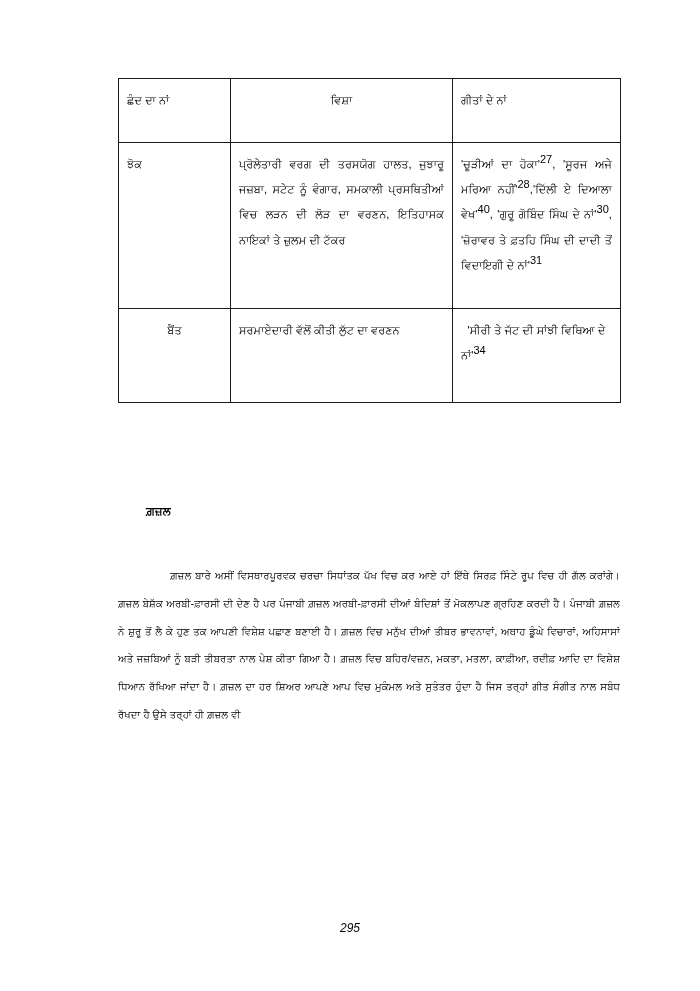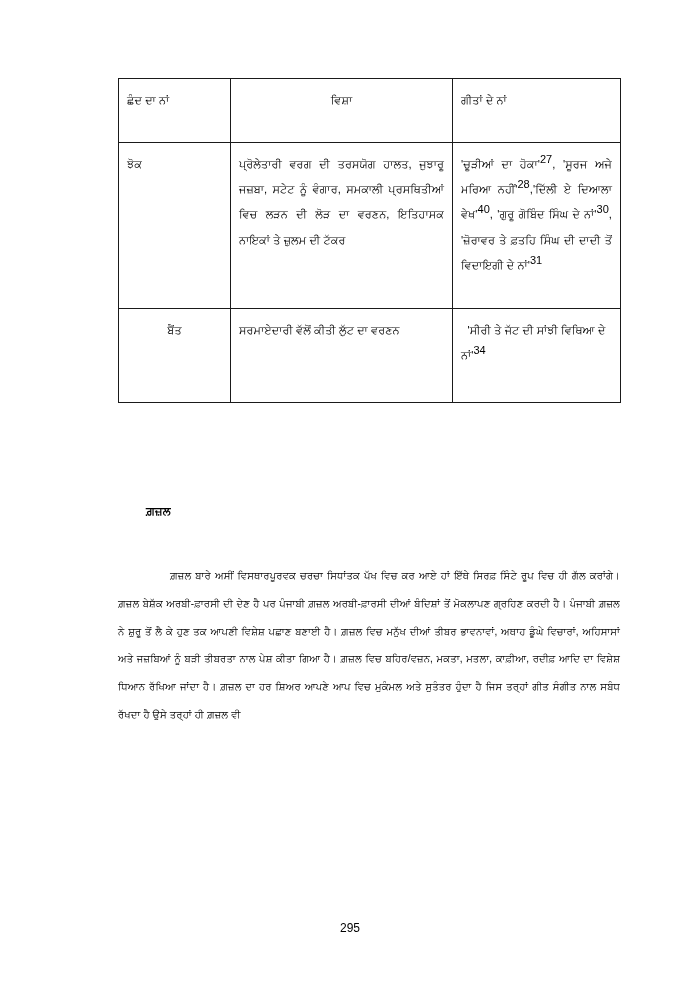--- a/index.html
+++ b/index.html
@@ -92,20 +92,21 @@
   }
 
   
   .page-number {
     position: absolute;
     left: 0;
     top: 921px;
     width: 700px;
     text-align: center;
     font-size: 12px;
+    font-style: italic;
   }
 </style>
 </head>
 <body>
 
 <div class="page">
 
   <div class="table-wrap">
     <table class="chhand-table">
       <colgroup>

